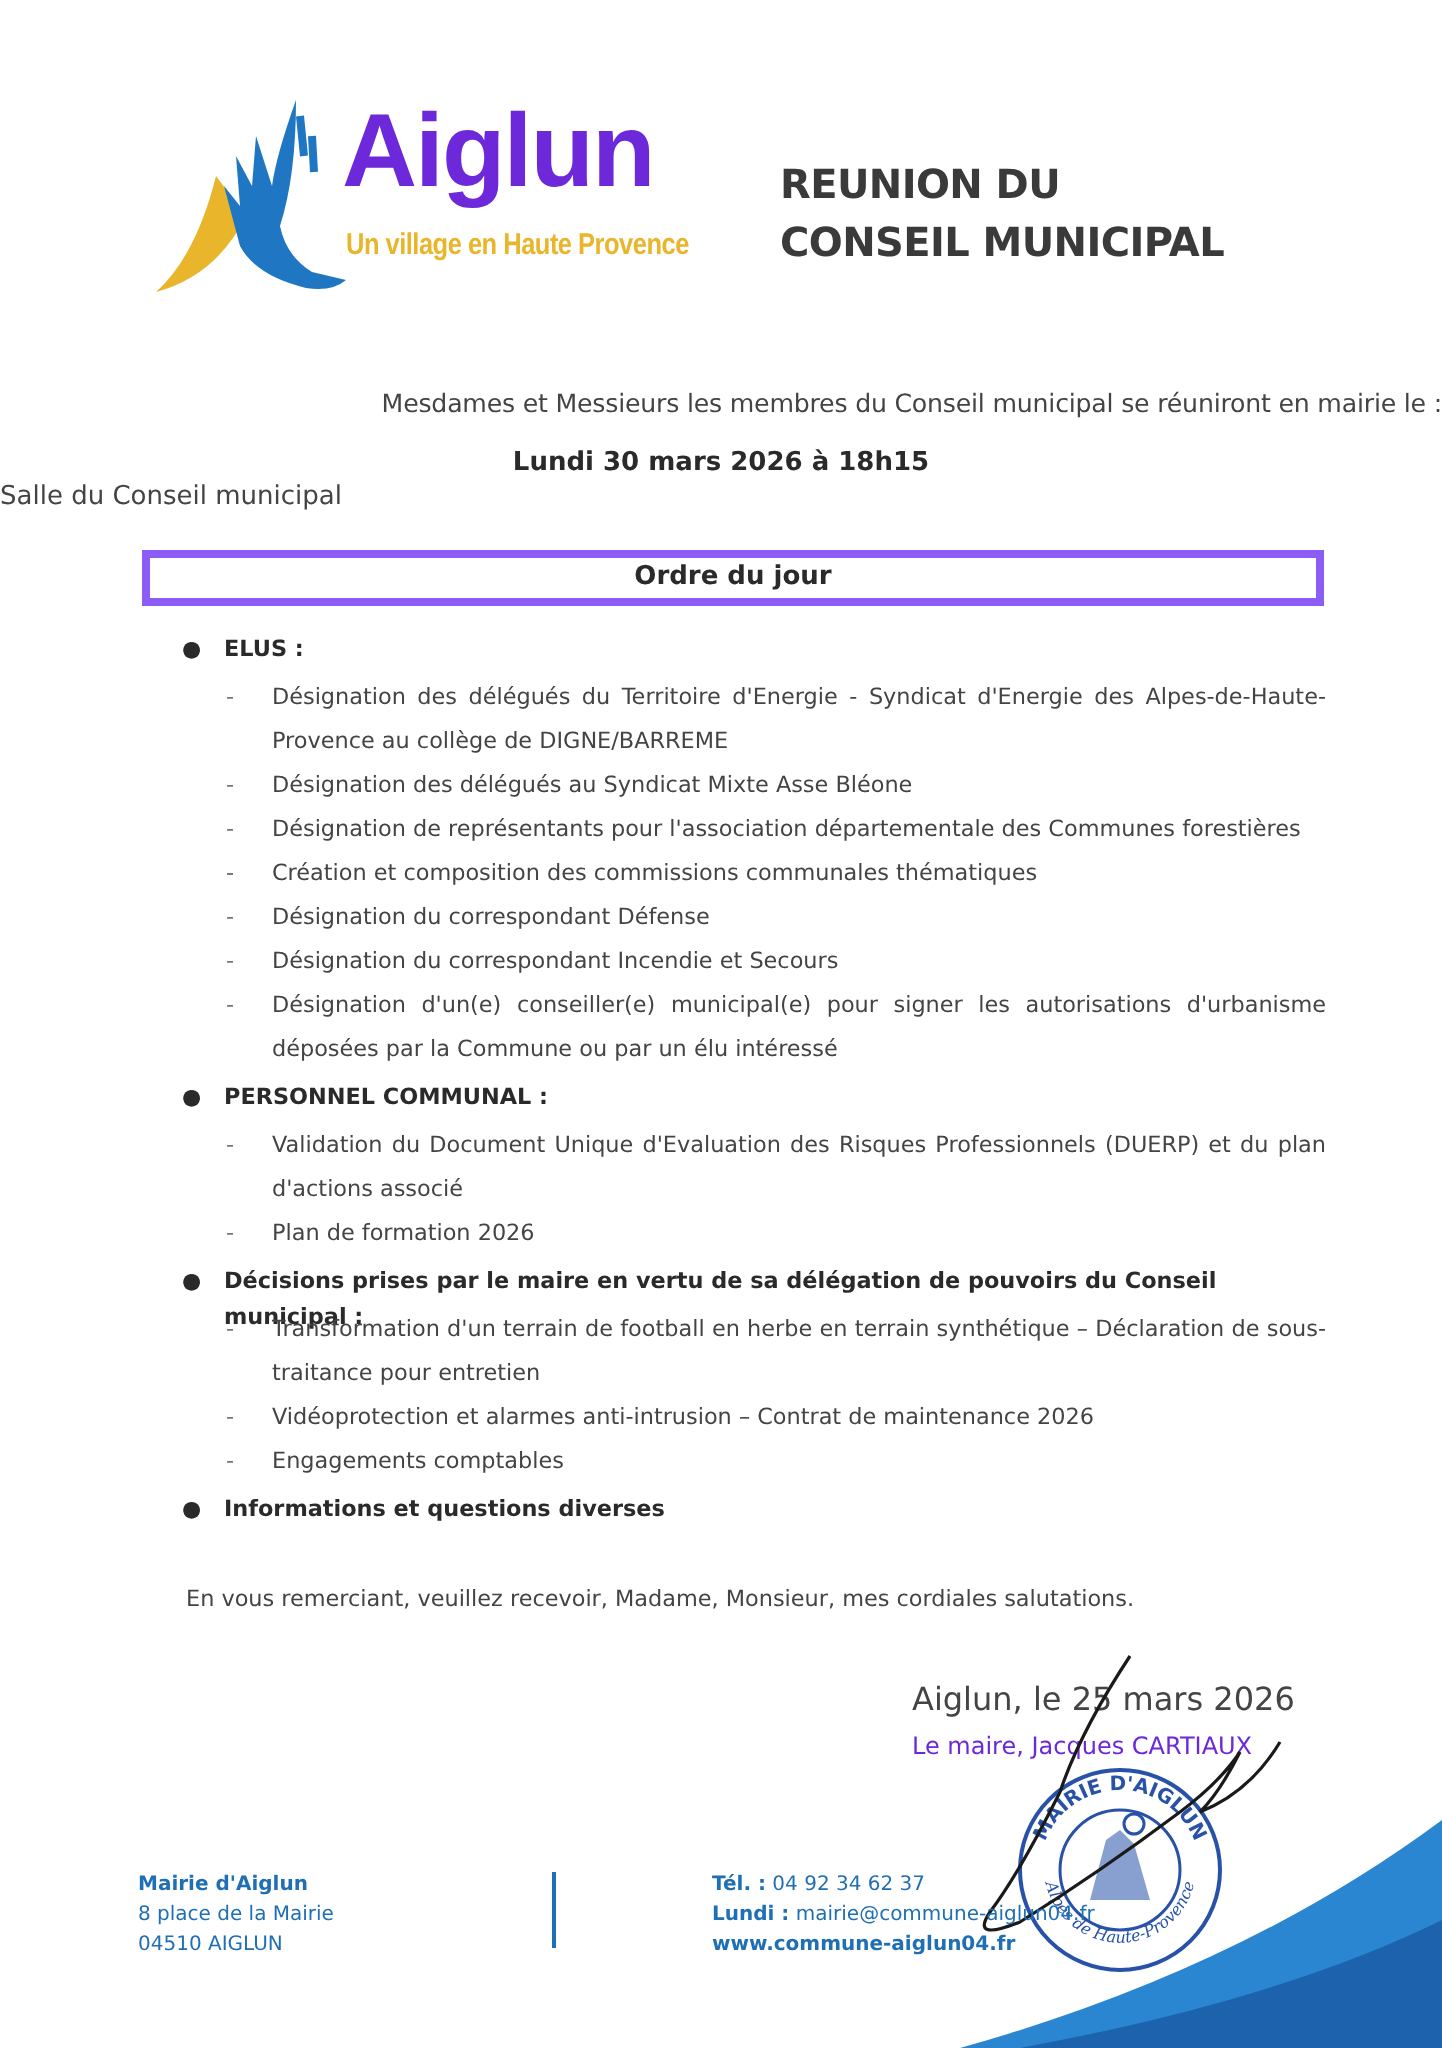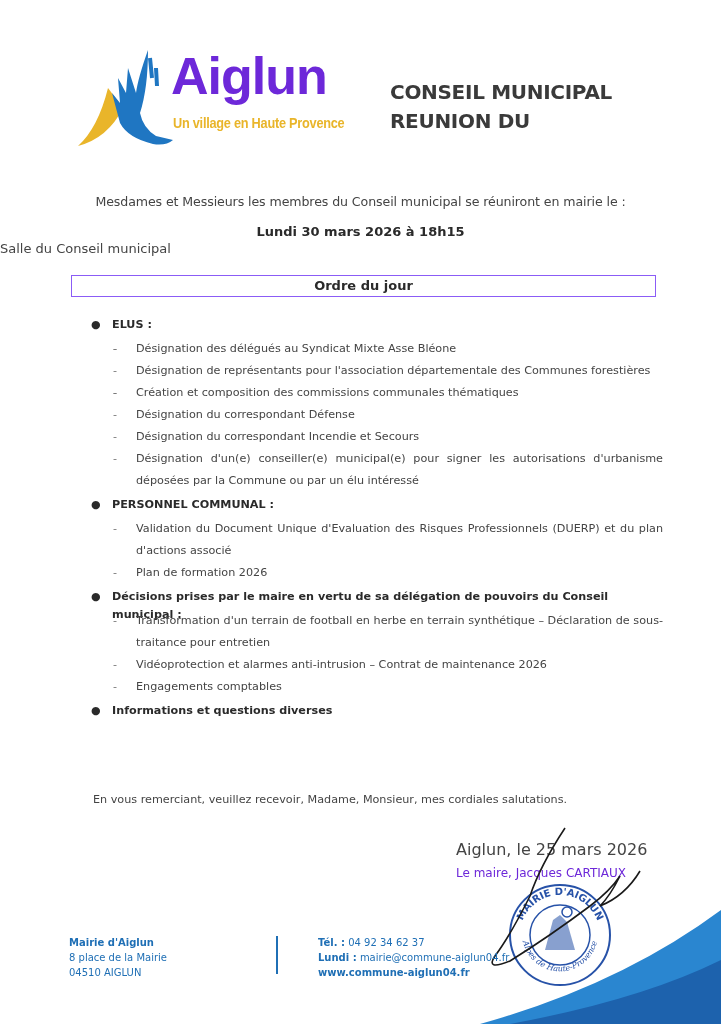--- a/index.html
+++ b/index.html
@@ -11,77 +11,77 @@
   #logo { left: 78px; top: 48px; width: 280px; height: 110px; }
   .logo-word { position: absolute; left: 93px; top: 2px; font-family: "Liberation Sans", sans-serif;
                font-weight: bold; font-size: 52px; color: #6d28d9; letter-spacing: -1px; line-height: 1; }
   .logo-tag { position: absolute; left: 95px; top: 66px; font-family: "Liberation Sans", sans-serif;
               font-weight: bold; font-size: 15px; color: #e9b52a; letter-spacing: -0.3px; transform: scaleX(0.85); transform-origin: left; white-space: nowrap; }
 
   
   #title { left: 390px; top: 78px; font-family: "DejaVu Sans", sans-serif; font-weight: bold;
            font-size: 20px; line-height: 29px; color: #3a3a3a; letter-spacing: -0.3px; }
 
-  #intro { left: 0; width: 721px; top: 194px; text-align: center; font-size: 12.6px; color: #444; letter-spacing: -0.1px;}
+  #intro { left: 0; width: 721px; top: 194px; text-align: right; font-size: 12.6px; color: #444; letter-spacing: -0.1px;}
   #date { left: 0; width: 721px; top: 224px; text-align: center; font-size: 13px; font-weight: bold; color: #2a2a2a;}
   #place { left: 0; width: 713px; top: 241px; font-size: 13px; color: #444;}
 
-  #agenda-box { left: 71px; top: 275px; width: 583px; height: 20px; border: 1px solid #8b5cf6;
+  #agenda-box { left: 71px; top: 275px; width: 583px; height: 20px; border: 4px solid #8b5cf6;
                 text-align: center; font-weight: bold; font-size: 13px; line-height: 20px; color: #2a2a2a; }
 
   #agenda { left: 91px; top: 316px; width: 572px; font-size: 11.2px; color: #444; }
   .section { margin-bottom: 0; }
   .sec-head { position: relative; padding-left: 21px; font-weight: bold; color: #2a2a2a; height: 22px; line-height: 18px; }
   .sec-head .bullet { position: absolute; left: 0; top: 0; font-size: 11px; }
   .item { position: relative; padding-left: 45px; line-height: 22px; text-align: justify; }
   .item .dash { position: absolute; left: 22px; top: 0; color: #777; }
 
   #closing { left: 93px; top: 793px; font-size: 11.2px; color: #444; }
 
   #sign-place { left: 456px; top: 840px; font-size: 16px; color: #444; }
   #sign-name { left: 456px; top: 866px; font-size: 12px; color: #6d28d9; }
 
   #footer-left { left: 69px; top: 935px; font-size: 10px; line-height: 15px; color: #1f6fb5; }
   #footer-left .b { font-weight: bold; }
   #footer-sep { left: 276px; top: 936px; width: 2px; height: 38px; background: #1f6fb5; }
   #footer-right { left: 318px; top: 935px; font-size: 10px; line-height: 15px; color: #1f6fb5; }
-  #footer-right .b { font-weight: bold; }
+  #footer-right .b { font-weight: bold; margin-left: 38px; }
 
   #wave { left: 480px; top: 890px; width: 241px; height: 134px; }
   #stamp { left: 505px; top: 880px; width: 110px; height: 110px; }
   #signature { left: 470px; top: 826px; width: 180px; height: 150px; }
 </style>
 </head>
 <body>
 
 <div id="logo" class="abs">
   <svg width="100" height="110" viewBox="0 0 100 110" style="position:absolute;left:0;top:0">
     <path d="M30 40 Q20 80 0 98 Q30 90 45 60 Z" fill="#e9b52a"></path>
     <path d="M70 2 Q60 30 58 45 L50 20 L48 45 L40 30 L42 55 L34 45 L42 75 Q50 90 75 96 Q88 98 95 92 L78 88 Q65 80 62 65 Q70 40 70 2 Z" fill="#1f76c2"></path>
     <path d="M72 10 L74 30 M78 20 L79 38" stroke="#1f76c2" stroke-width="4"></path>
   </svg>
   <div class="logo-word">Aiglun</div>
   <div class="logo-tag">Un village en Haute Provence</div>
 </div>
 
 <div id="title" class="abs">
+  <div>REUNION DU</div>
   <div>CONSEIL MUNICIPAL</div>
-  <div>REUNION DU</div>
 </div>
 
 <div id="intro" class="abs">Mesdames et Messieurs les membres du Conseil municipal se réuniront en mairie le :</div>
 <div id="date" class="abs">Lundi 30 mars 2026 à 18h15</div>
 <div id="place" class="abs">Salle du Conseil municipal</div>
 
 <div id="agenda-box" class="abs">Ordre du jour</div>
 
 <div id="agenda" class="abs">
   <div class="section">
     <div class="sec-head"><span class="bullet">●</span><span>ELUS :</span></div>
-    <div class="item"><span class="dash">-</span></div>
+    <div class="item"><span class="dash">-</span><span>Désignation des délégués du Territoire d'Energie - Syndicat d'Energie des Alpes-de-Haute-Provence au collège de DIGNE/BARREME</span></div>
     <div class="item"><span class="dash">-</span><span>Désignation des délégués au Syndicat Mixte Asse Bléone</span></div>
     <div class="item"><span class="dash">-</span><span>Désignation de représentants pour l'association départementale des Communes forestières</span></div>
     <div class="item"><span class="dash">-</span></div>
     <div class="item"><span class="dash">-</span><span>Création et composition des commissions communales thématiques</span></div>
     <div class="item"><span class="dash">-</span><span>Désignation du correspondant Défense</span></div>
     <div class="item"><span class="dash">-</span><span>Désignation du correspondant Incendie et Secours</span></div>
     <div class="item"><span class="dash">-</span><span>Désignation d'un(e) conseiller(e) municipal(e) pour signer les autorisations d'urbanisme déposées par la Commune ou par un élu intéressé</span></div>
   </div>
   <div class="section" style="margin-top:4px">
     <div class="sec-head"><span class="bullet">●</span><span>PERSONNEL COMMUNAL :</span></div>

